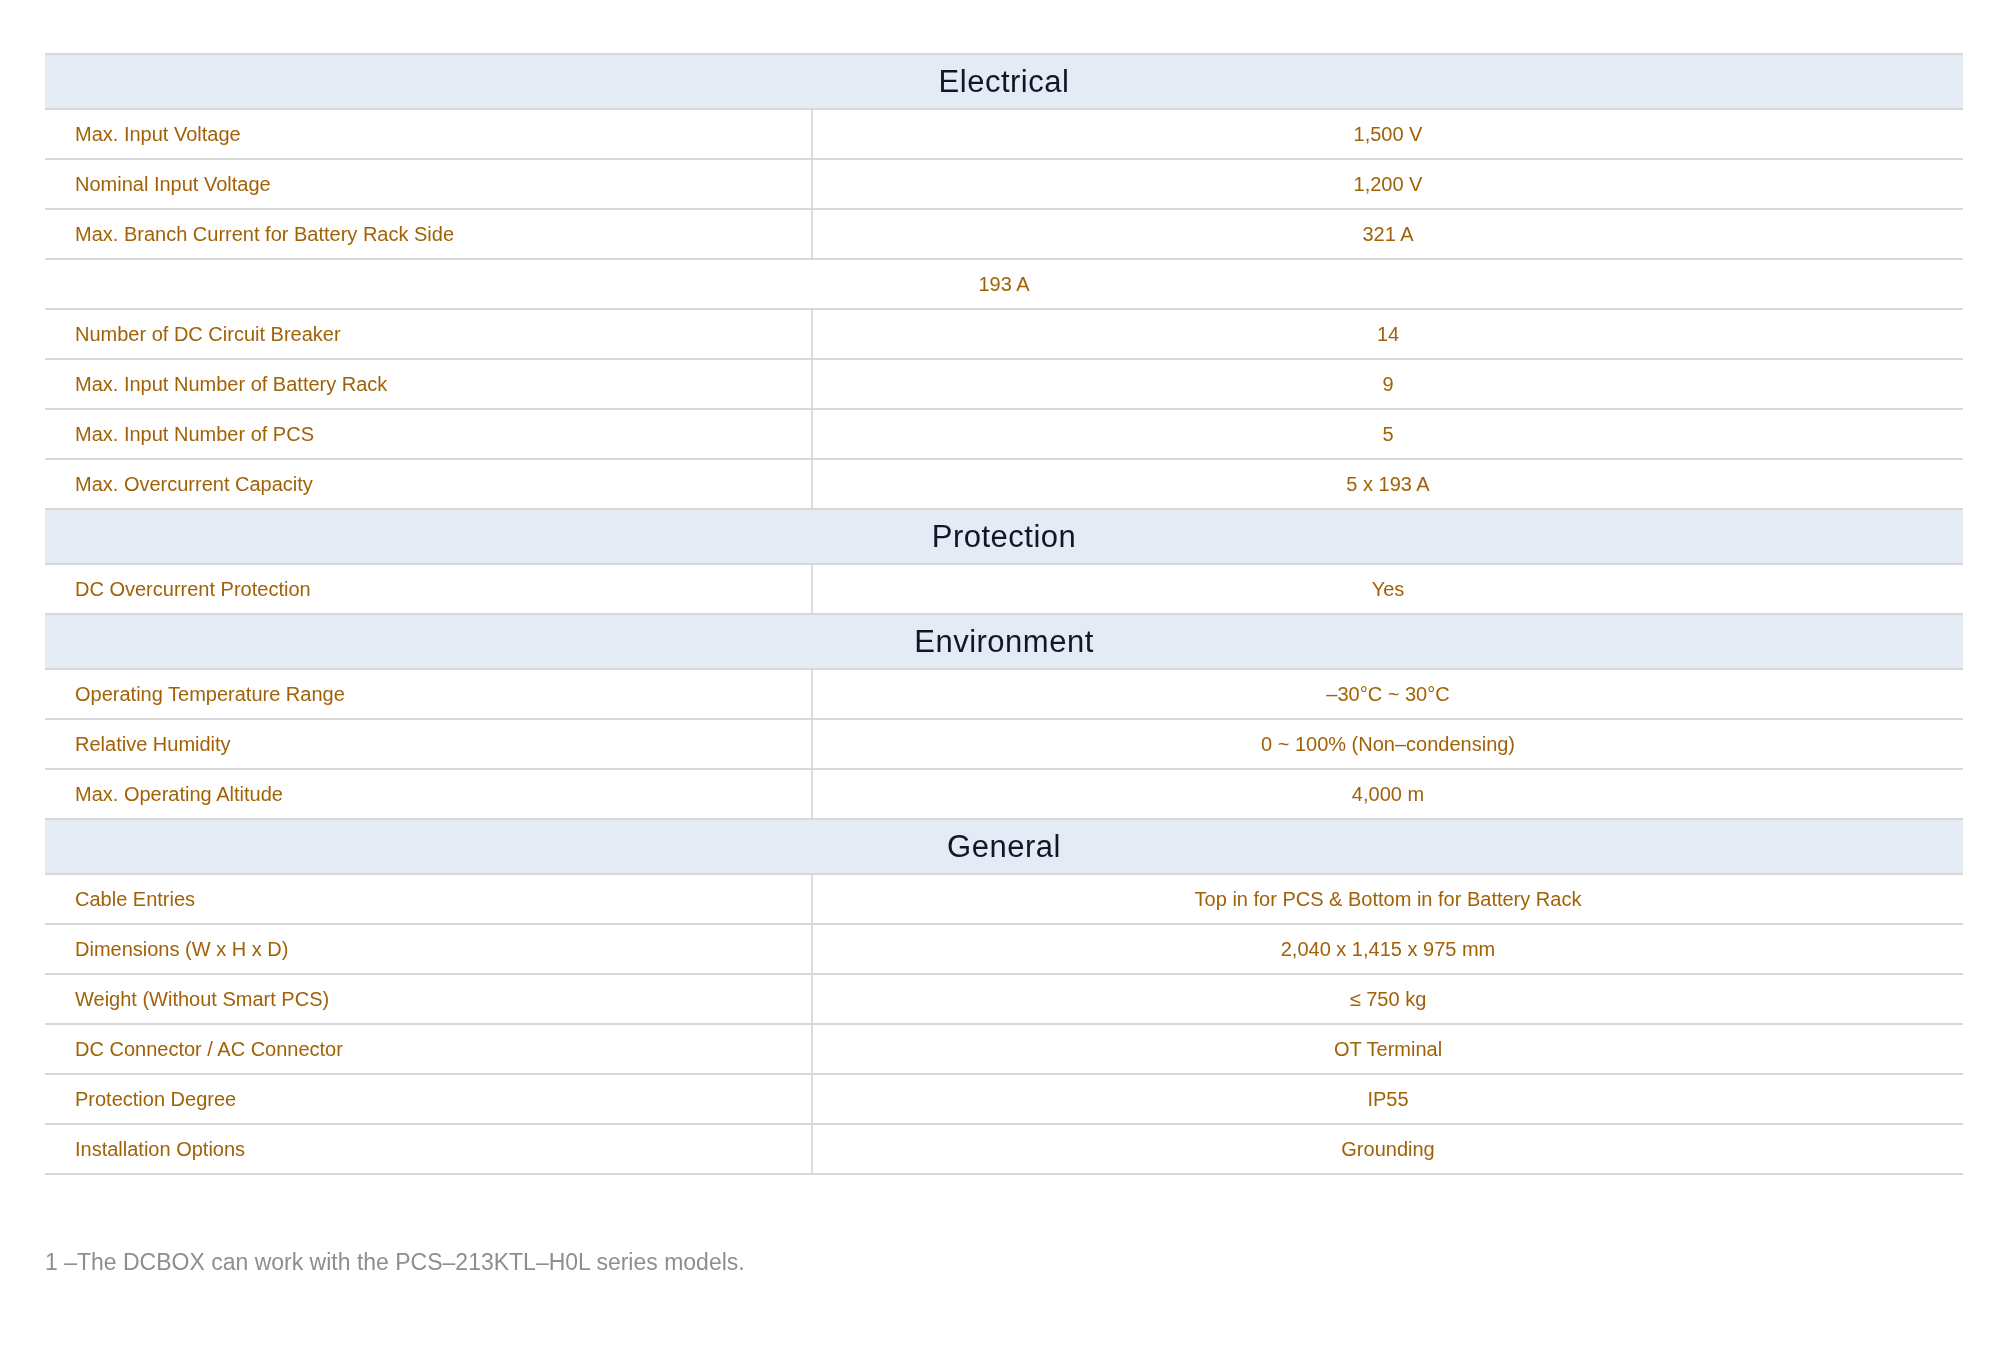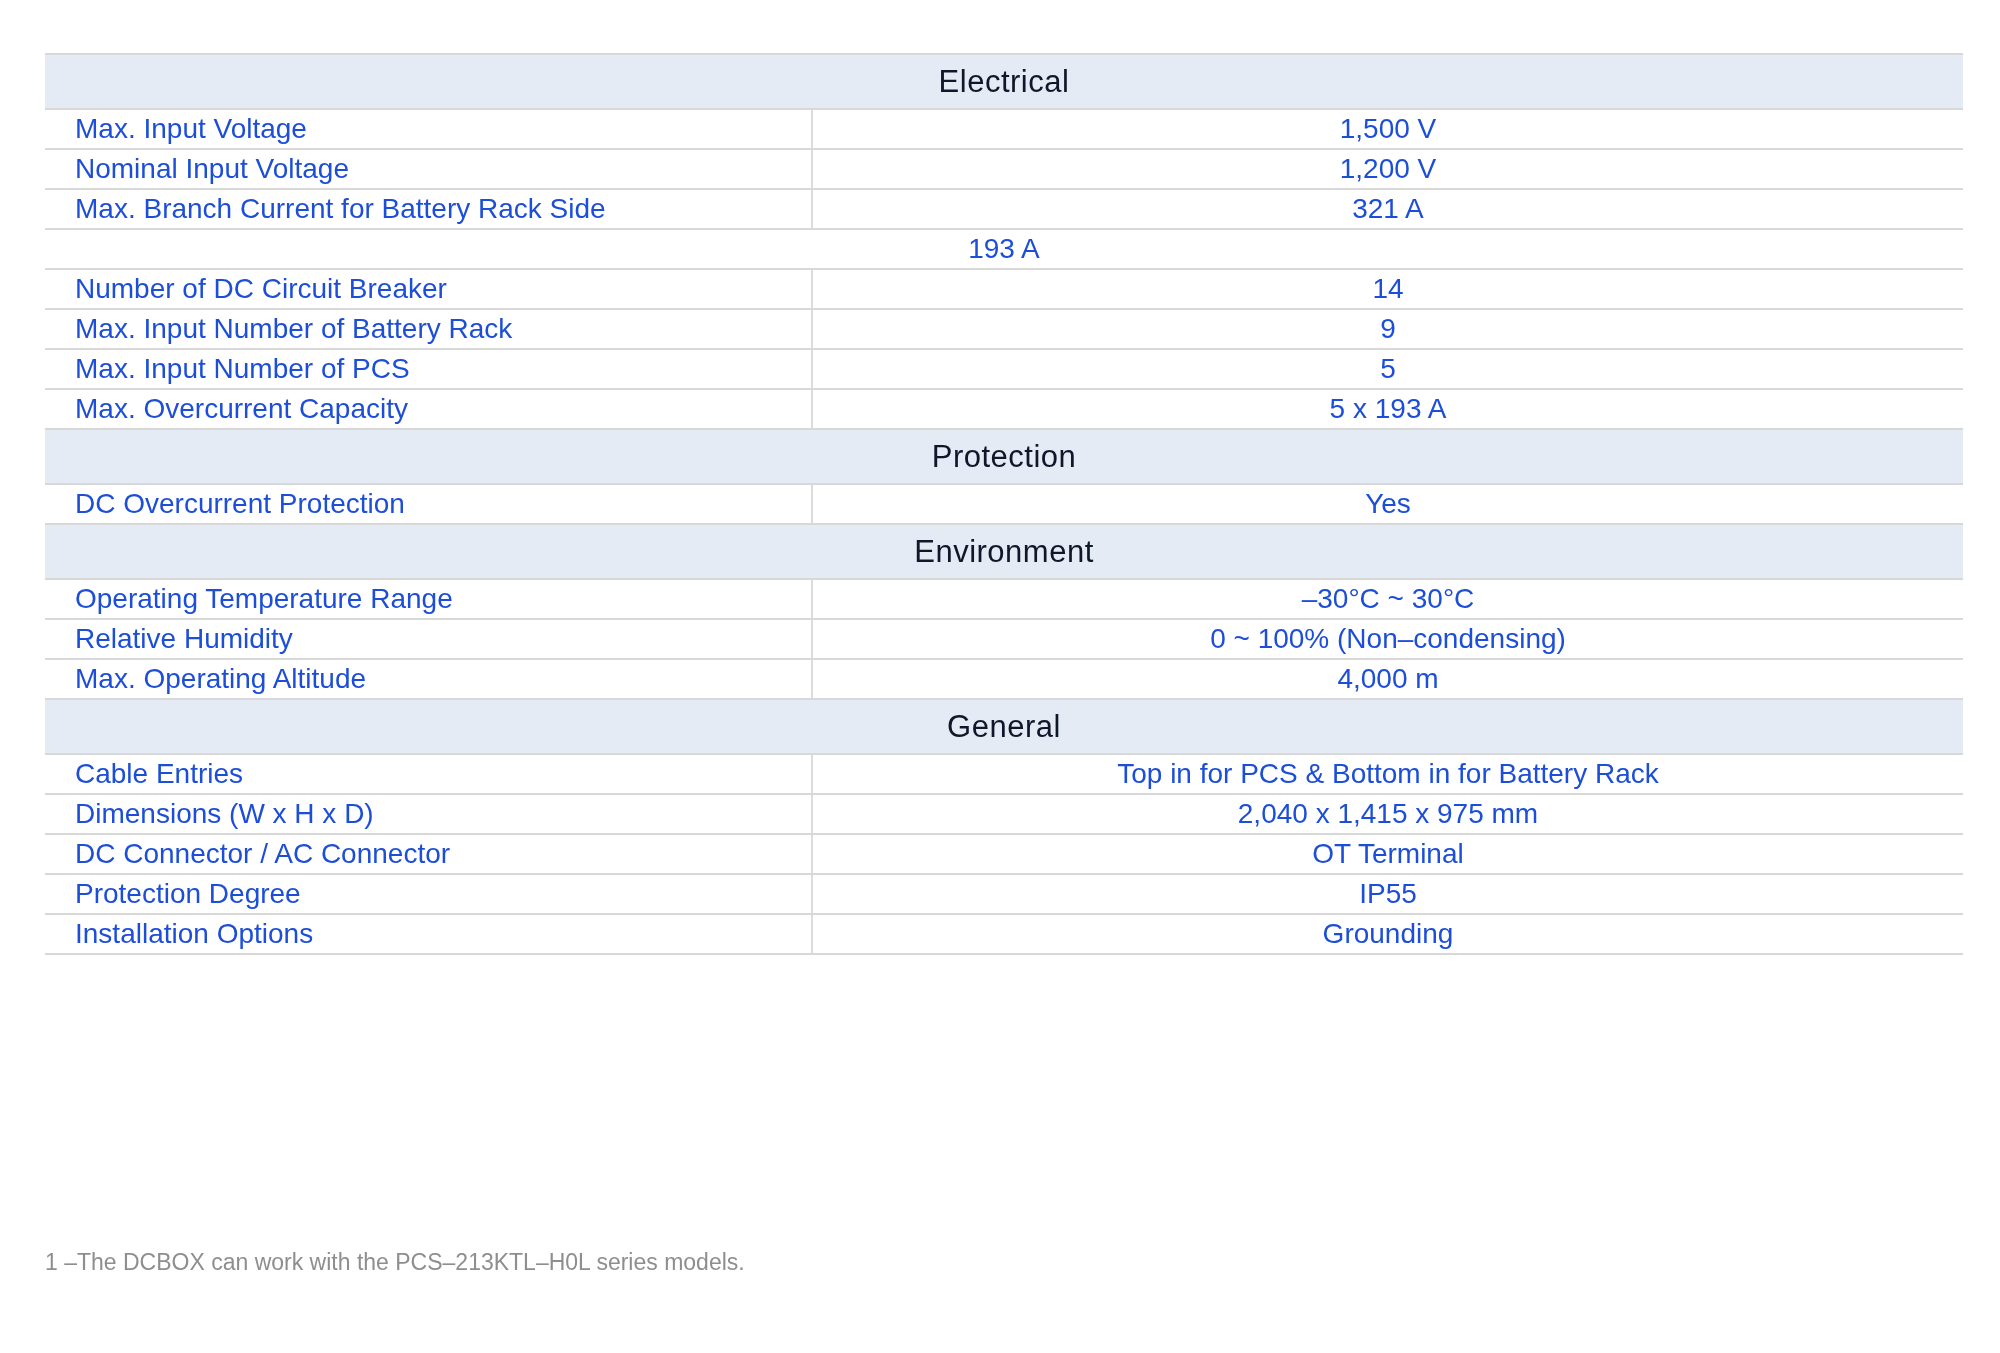--- a/index.html
+++ b/index.html
@@ -26,24 +26,24 @@
     display: flex;
     align-items: center;
     justify-content: center;
     font-size: 31px;
     color: #0f172a;
     letter-spacing: 0.5px;
   }
   .row {
     box-sizing: border-box;
     display: flex;
-    height: 40px;
+    height: 50px;
     border-bottom: 2px solid #d8d8d8;
-    font-size: 28px;
-    color: #1d4ed8;
+    font-size: 20px;
+    color: #a16207;
   }
   .cell {
     box-sizing: border-box;
     display: flex;
     align-items: center;
   }
   .cell.label {
     width: 768px;
     padding-left: 30px;
     border-right: 2px solid #dcdcdc;
@@ -128,20 +128,24 @@
 
     <div class="row">
       <div class="cell label">Cable Entries</div>
       <div class="cell value">Top in for PCS &amp; Bottom in for Battery Rack</div>
     </div>
     <div class="row">
       <div class="cell label">Dimensions (W x H x D)</div>
       <div class="cell value">2,040 x 1,415 x 975 mm</div>
     </div>
     <div class="row">
+      <div class="cell label">Weight (Without Smart PCS)</div>
+      <div class="cell value">≤ 750 kg</div>
+    </div>
+    <div class="row">
       <div class="cell label">DC Connector / AC Connector</div>
       <div class="cell value">OT Terminal</div>
     </div>
     <div class="row">
       <div class="cell label">Protection Degree</div>
       <div class="cell value">IP55</div>
     </div>
     <div class="row">
       <div class="cell label">Installation Options</div>
       <div class="cell value">Grounding</div>

